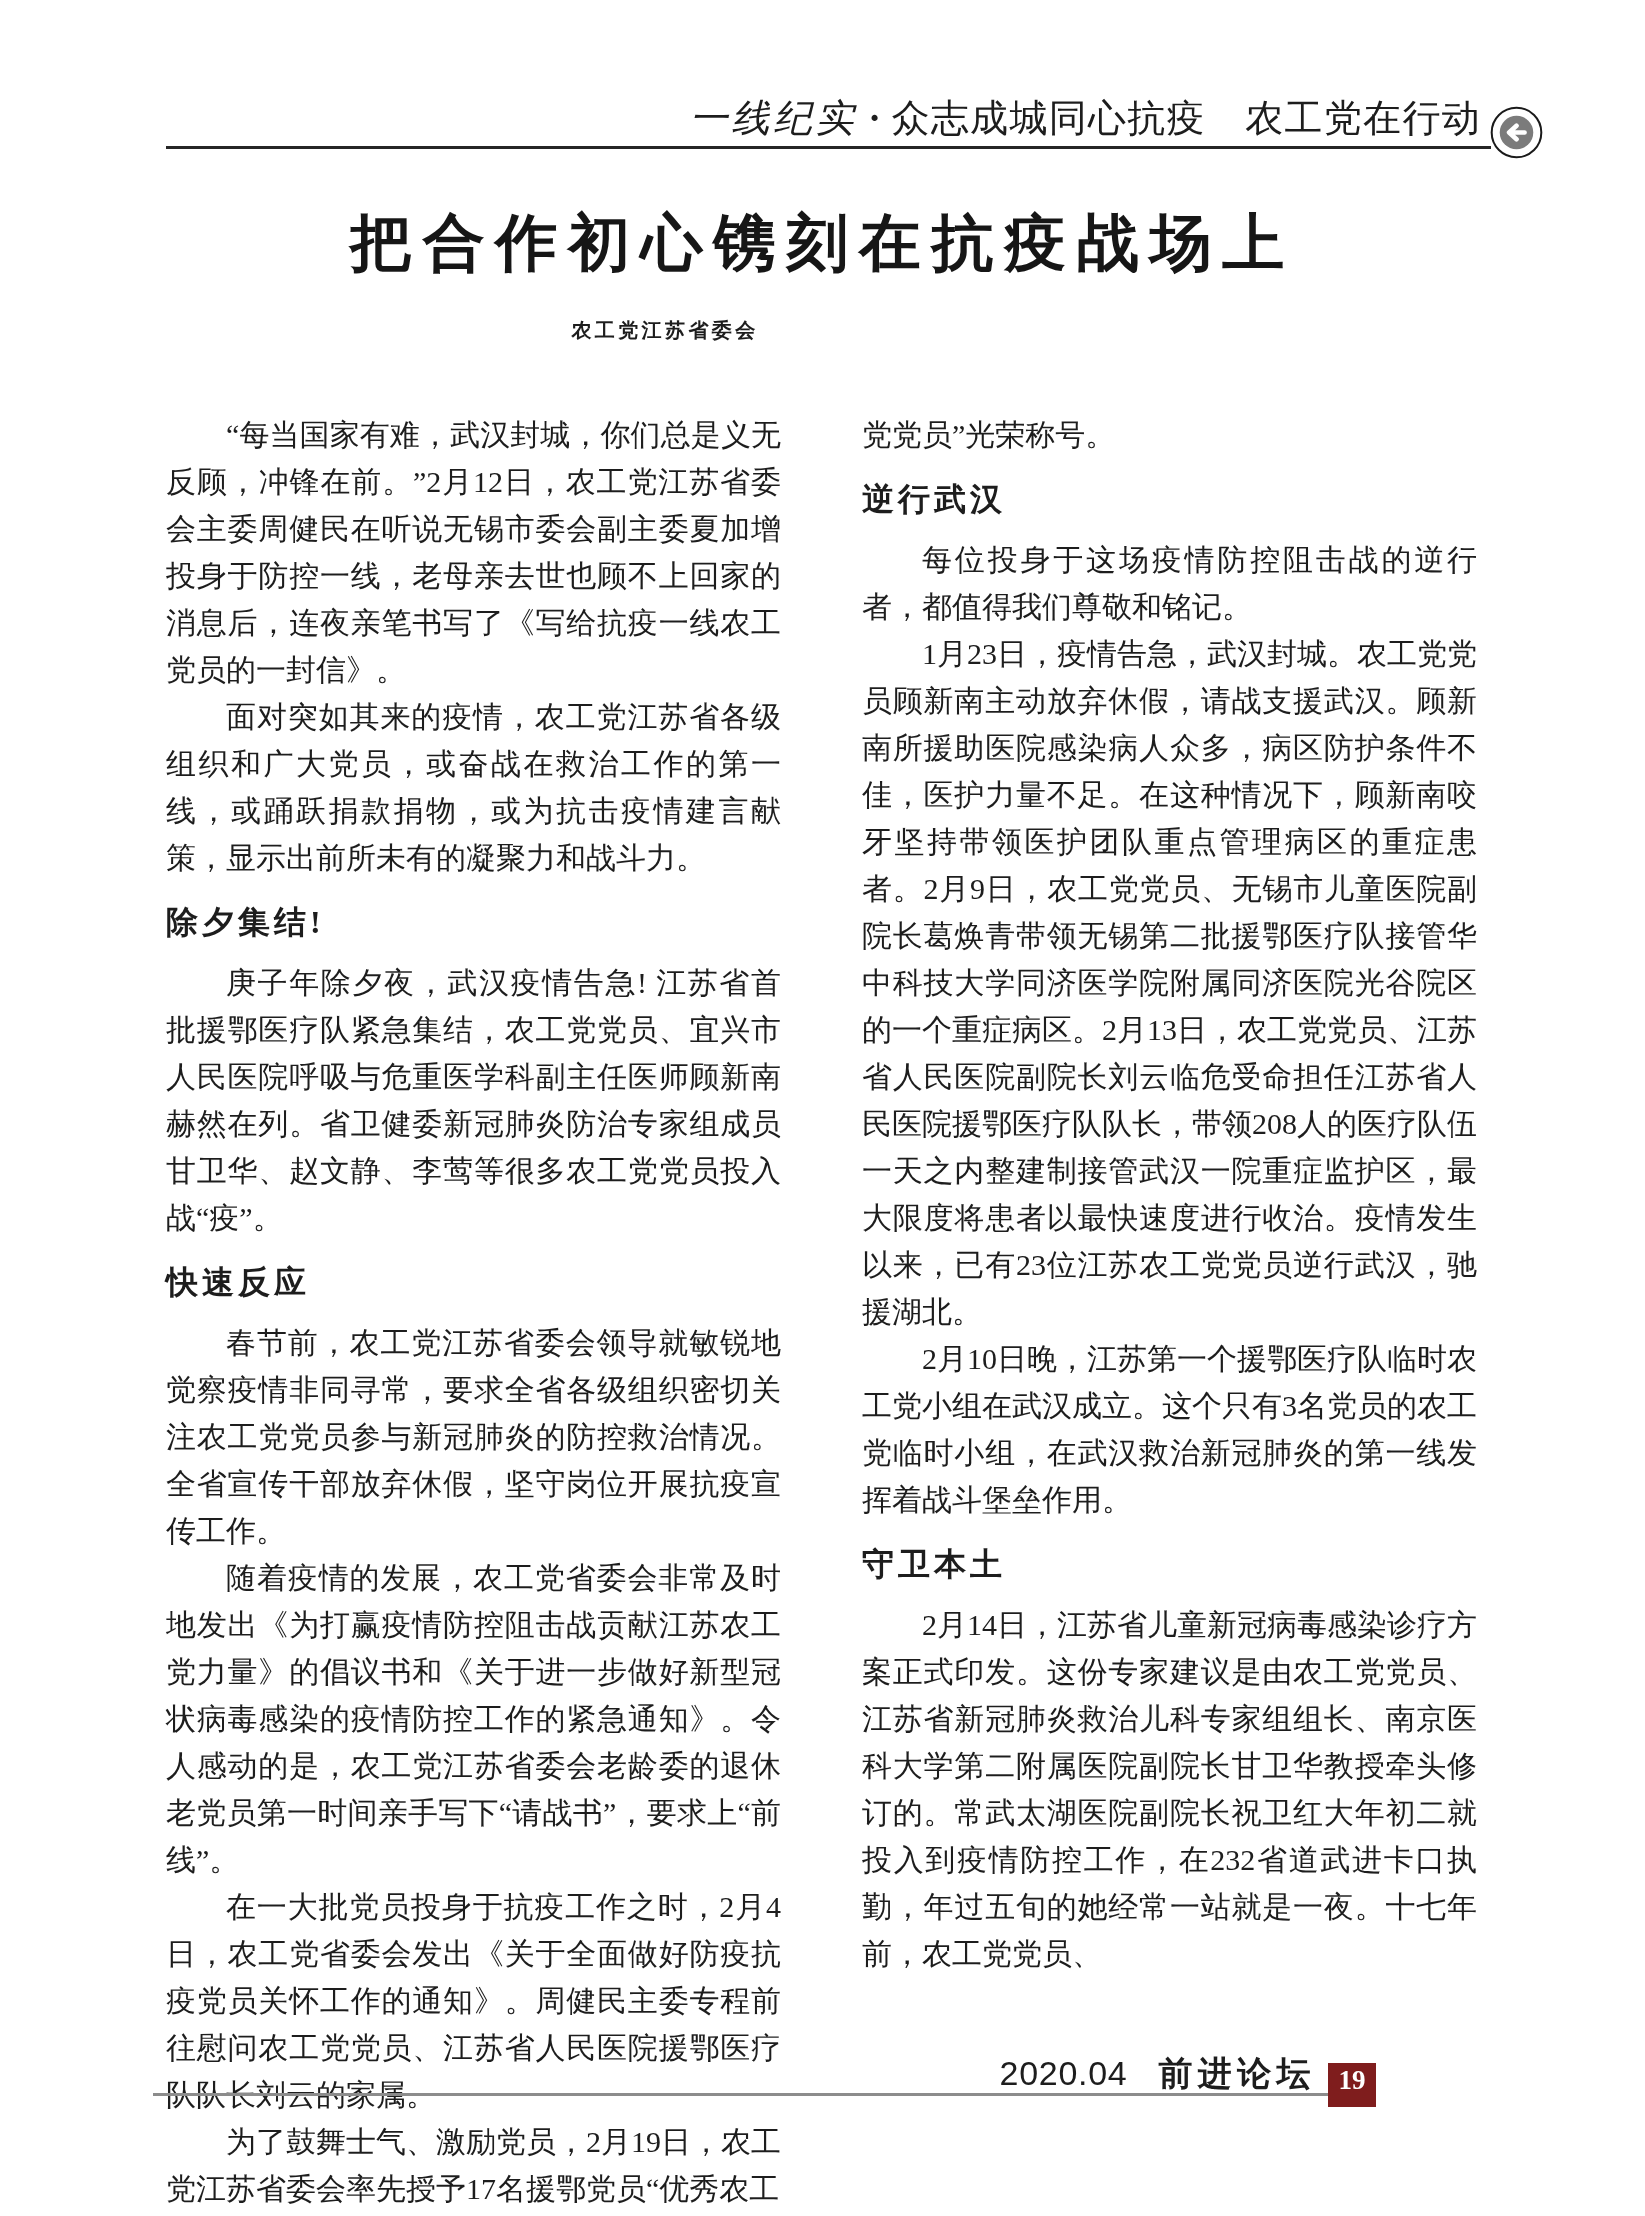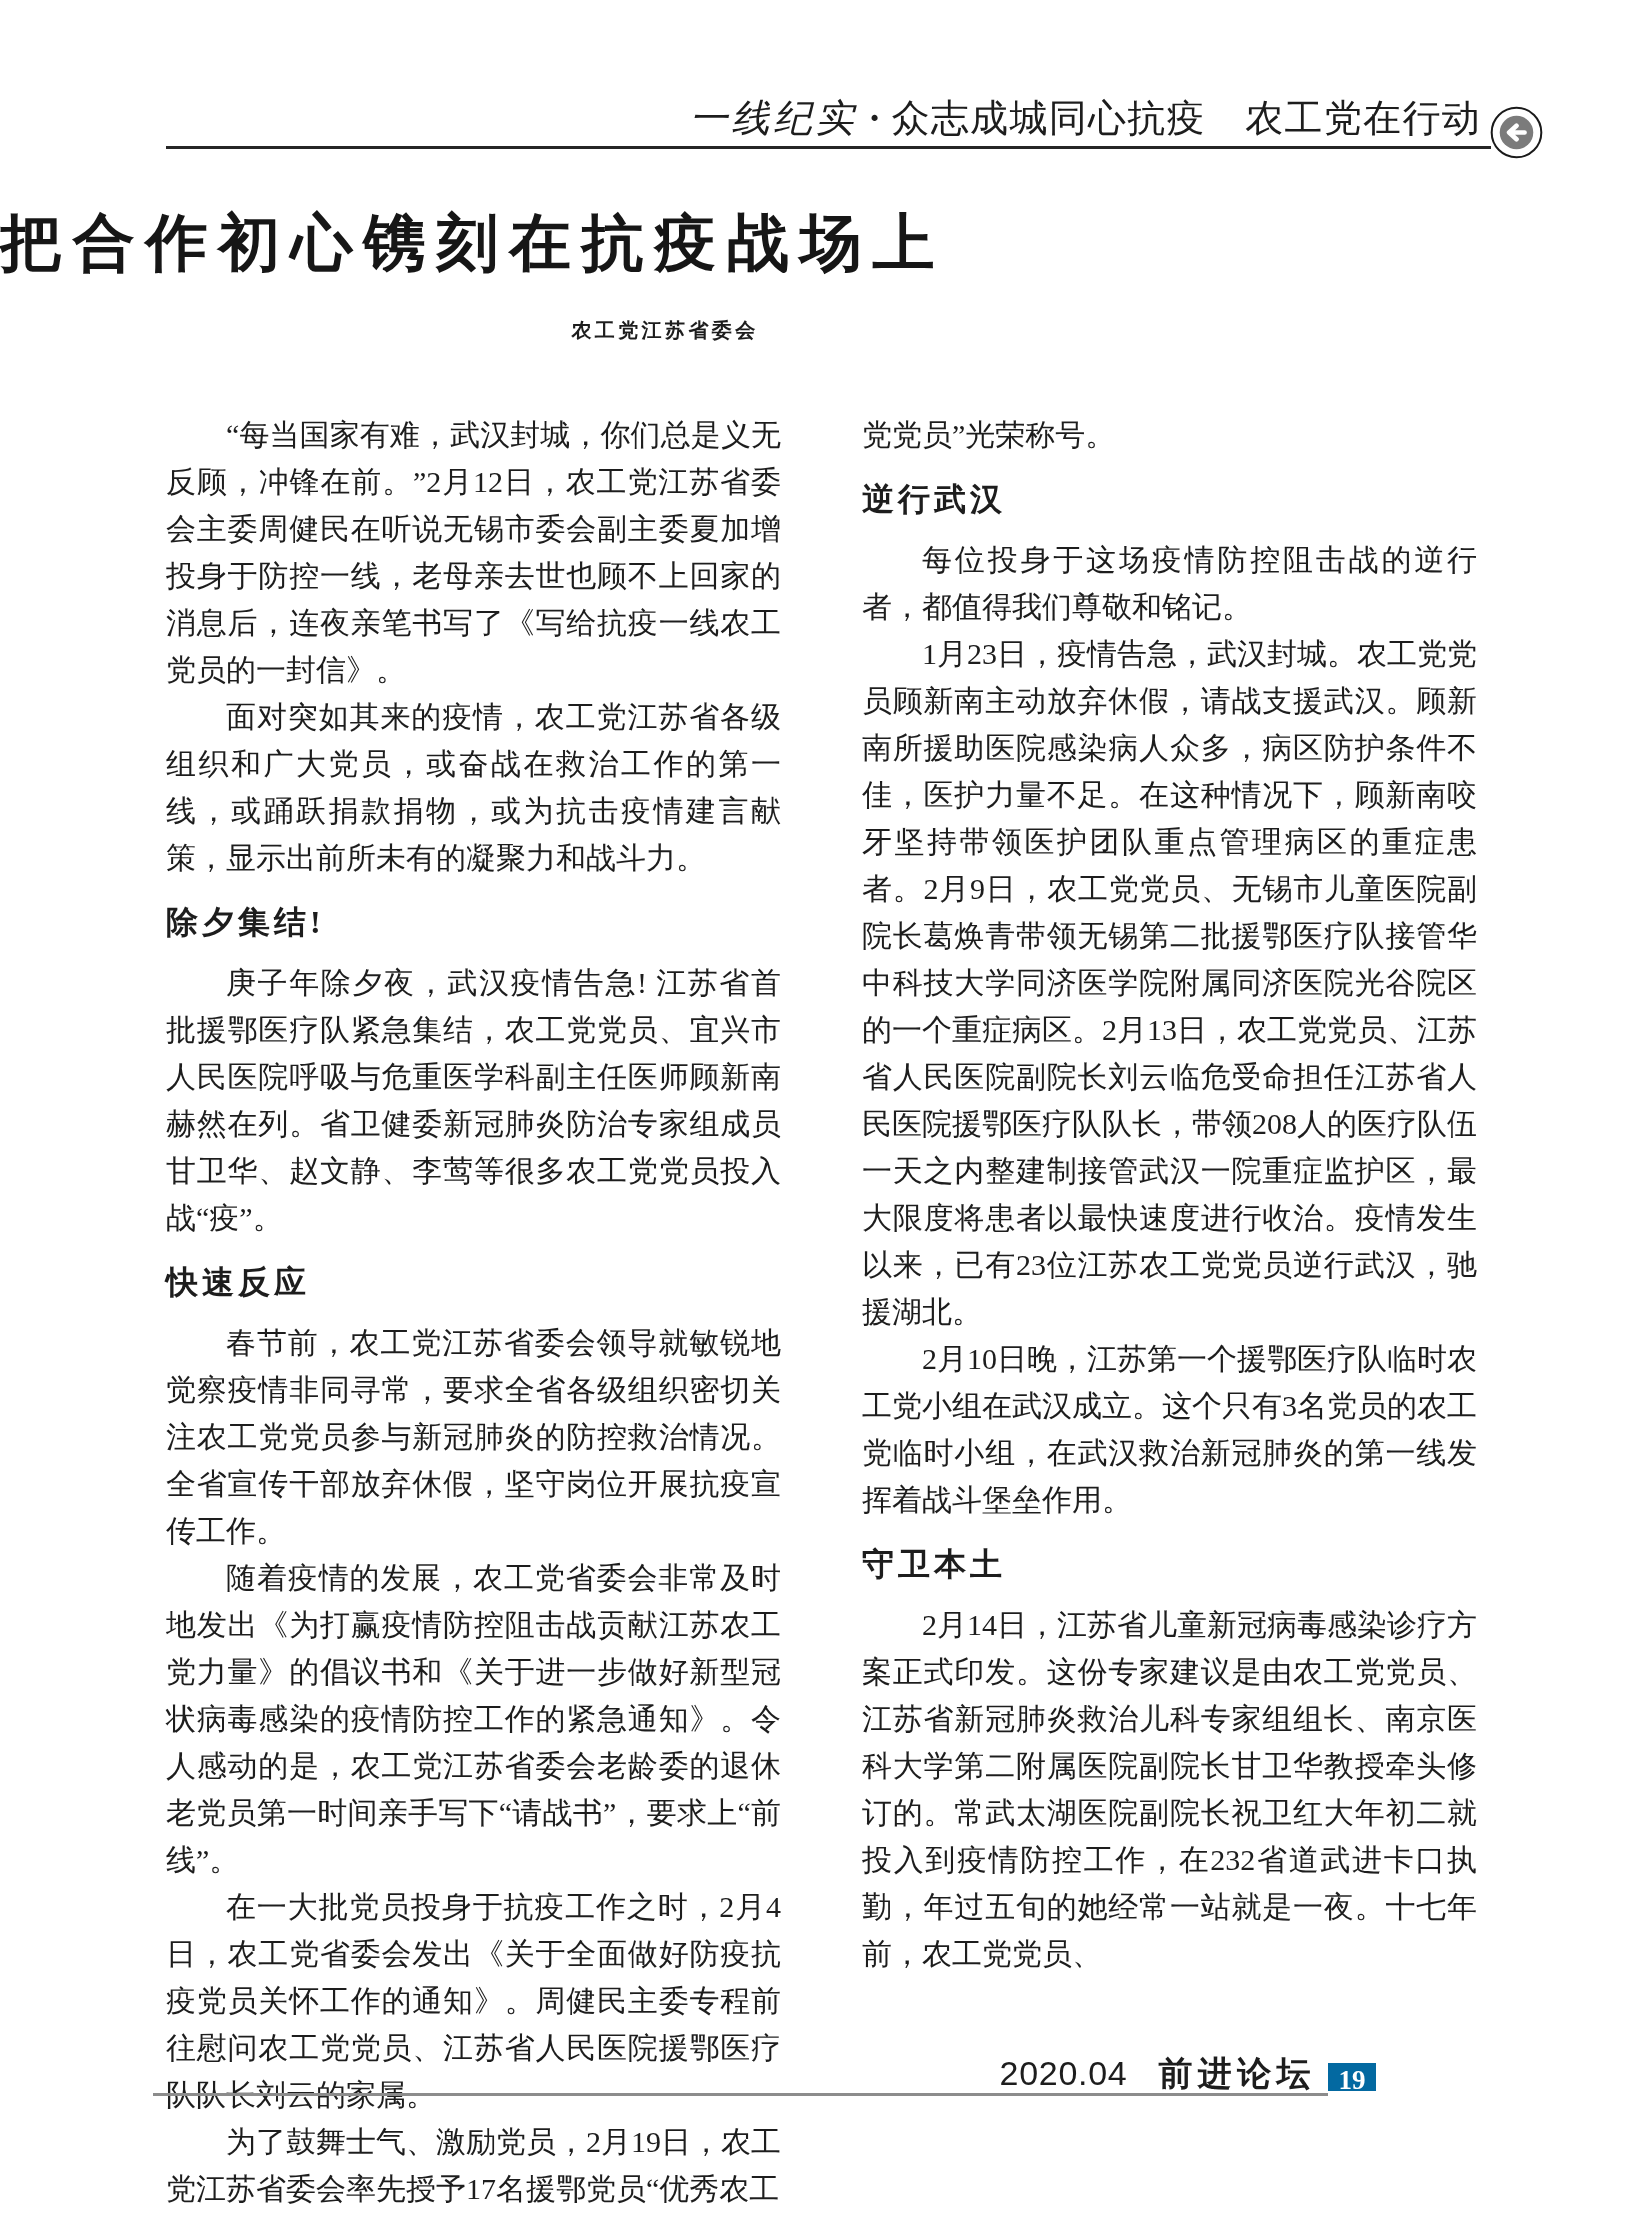--- a/index.html
+++ b/index.html
@@ -31,21 +31,21 @@
   }
   .header-rule {
     position:absolute; top:146px; left:166px; width:1325px; height:3.4px;
     background:#262626;
   }
   .header-icon { position:absolute; left:1489px; top:105px; width:55px; height:55px; }
 
   
   .page-title {
     position:absolute; top:202px; left:0; width:1645px;
-    text-align:left;
+    text-align:center;
     font-family:"Liberation Sans","DejaVu Sans",sans-serif;
     font-weight:bold;
     font-size:62px; line-height:81px;
     letter-spacing:10.7px;
     color:#161616;
   }
   .byline {
     position:absolute; top:310px; left:0; width:1330px;
     text-align:center;
     font-family:"Liberation Sans","DejaVu Sans",sans-serif;
@@ -85,22 +85,22 @@
     font-family:"Liberation Sans","DejaVu Sans",sans-serif;
     letter-spacing:0.7px;
   }
   .footer-journal {
     margin-left:31px;
     font-weight:bold; letter-spacing:5.4px;
     font-family:"Liberation Serif","DejaVu Serif",serif;
     text-align:right;
   }
   .page-badge {
-    position:absolute; left:1328px; top:2063px; width:48px; height:28px;
-    background:#0369a1; color:#ffffff;
+    position:absolute; left:1328px; top:2063px; width:48px; height:44px;
+    background:#7f1d1d; color:#ffffff;
     text-align:center; line-height:35px;
     font-size:27px; font-weight:bold;
     font-family:"Liberation Serif","DejaVu Serif",serif;
   }
 </style>
 </head>
 <body>
 
 <div class="page">
 

